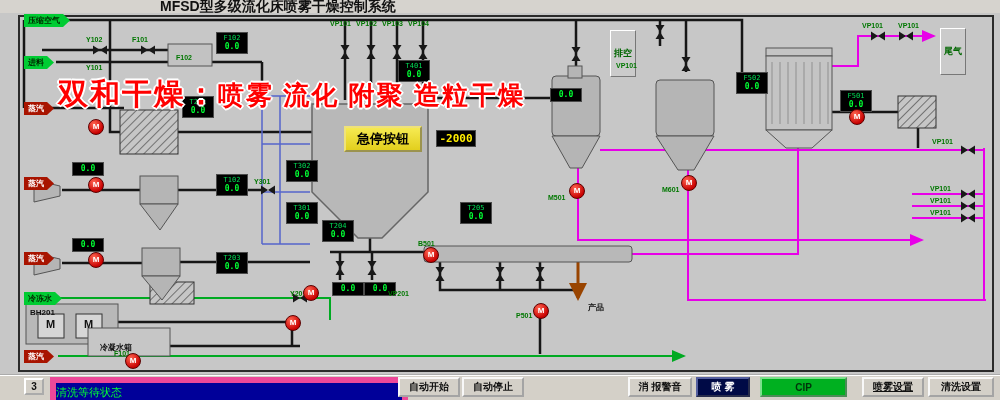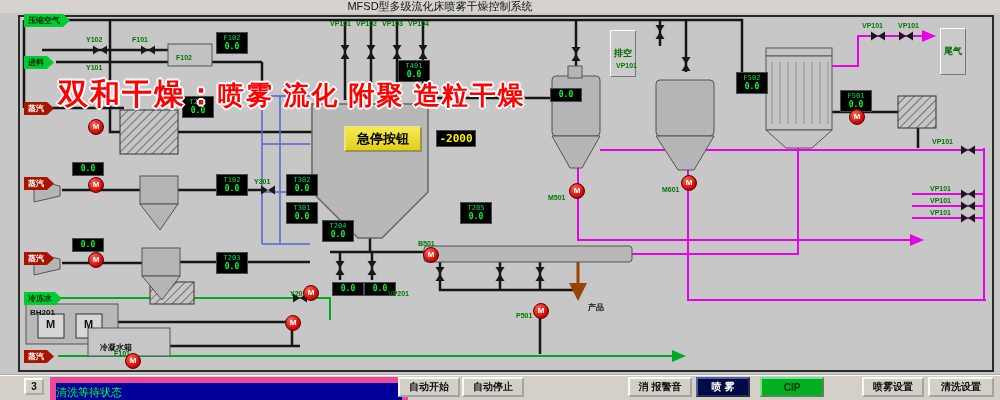--- a/index.html
+++ b/index.html
@@ -1,21 +1,21 @@
 <!DOCTYPE html>
 <html><head>
 <meta charset="utf-8">
 <style>
   html,body{width:1000px;height:400px;margin:0;overflow:hidden;
     font-family:"Liberation Sans",sans-serif;background:#d4d0c8;position:relative}
   
   .titlebar{position:absolute;left:0;top:0;width:1000px;height:13px;background:#d6d3ce;
     border-bottom:1px solid #9a9a9a}
-  .tb-title{position:absolute;left:160px;top:0;width:560px;text-align:center;
-    font-size:11px;font-weight:normal;color:#111;line-height:13px;white-space:nowrap}
+  .tb-title{position:absolute;left:160px;top:0;width:560px;text-align:left;
+    font-size:14px;font-weight:bold;color:#111;line-height:13px;white-space:nowrap}
   .tb-company{position:absolute;right:5px;top:0;font-size:9px;color:#222;line-height:13px;white-space:nowrap}
   
   #cvbg{position:absolute;left:0;top:13px;width:1000px;height:361px;background:#c7c7c7}
   #frame{position:absolute;left:18px;top:15px;width:972px;height:353px;border:2px solid #2a2a2a}
   #pipes{position:absolute;left:0;top:0;width:1000px;height:400px;pointer-events:none}
   
   .feed{position:absolute;height:13px;line-height:13px;padding:0 10px 0 4px;font-size:8px;font-weight:bold;
     white-space:nowrap;clip-path:polygon(0 0,calc(100% - 7px) 0,100% 50%,calc(100% - 7px) 100%,0 100%)}
   .feed.green{background:#00cc33;color:#002b00}
   .feed.red{background:#a81400;color:#ffffff}
@@ -239,21 +239,21 @@
       <div class="val">0.0</div>
     </div>
     <div class="disp" style="left: 182px; top: 96px; position: absolute;">
       <div class="lbl">T201</div>
       <div class="val">0.0</div>
     </div>
     <div class="disp" style="left: 216px; top: 174px; position: absolute;">
       <div class="lbl">T102</div>
       <div class="val">0.0</div>
     </div>
-    <div class="disp" style="left: 286px; top: 174px; position: absolute;">
+    <div class="disp" style="left: 286px; top: 160px; position: absolute;">
       <div class="lbl">T302</div>
       <div class="val">0.0</div>
     </div>
     <div class="disp" style="left: 286px; top: 202px; position: absolute;">
       <div class="lbl">T301</div>
       <div class="val">0.0</div>
     </div>
     <div class="disp" style="left: 216px; top: 252px; position: absolute;">
       <div class="lbl">T203</div>
       <div class="val">0.0</div>
@@ -345,15 +345,15 @@
 </div>
 
 <div id="statusbar"></div>
 <button class="sb-ind">3</button>
 <div class="sb-status">清洗等待状态</div>
 
 <button class="sb-btn " style="left: 398px; width: 62px;">自动开始</button>
 <button class="sb-btn " style="left: 462px; width: 62px;">自动停止</button>
 <button class="sb-btn " style="left: 628px; width: 64px;">消 报警音</button>
 <button class="sb-btn dark" style="left: 696px; width: 54px;">喷 雾</button>
-<button class="sb-btn green" style="left: 760px; width: 64px;">CIP</button>
-<button class="sb-btn " style="left: 862px; width: 62px;">喷雾设置</button>
+<button class="sb-btn green" style="left: 760px; width: 87px;">CIP</button>
+<button class="sb-btn " style="left: 862px; width: 62px; text-decoration: underline;">喷雾设置</button>
 <button class="sb-btn " style="left: 928px; width: 66px;">清洗设置</button>
 
 </body></html>

